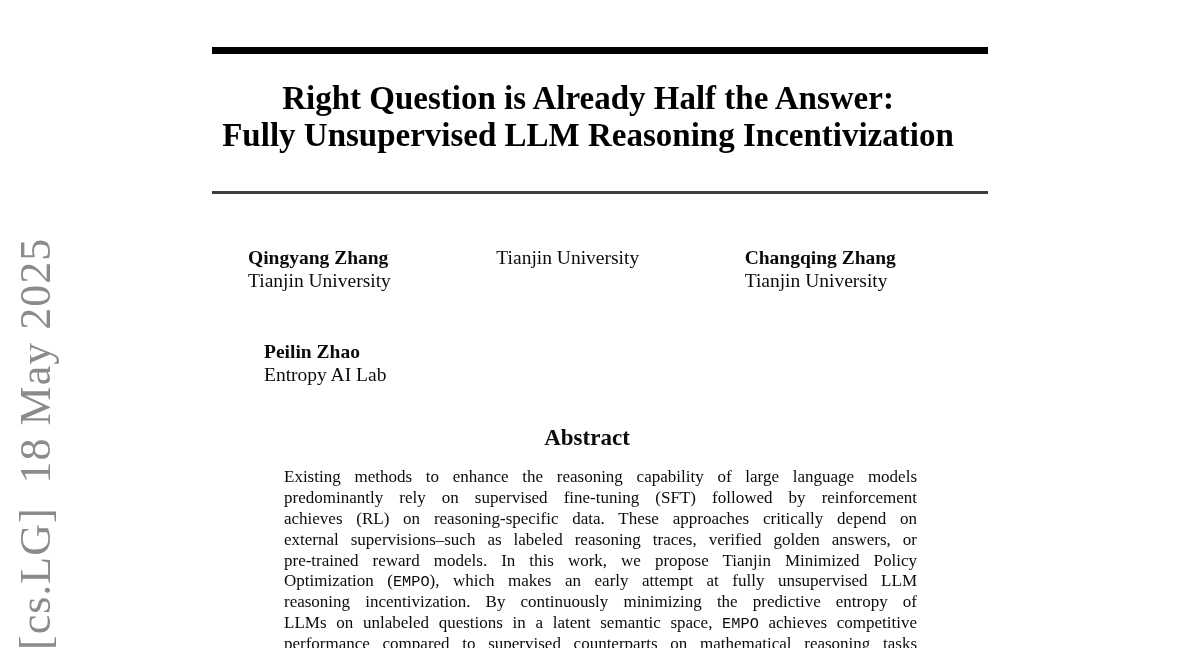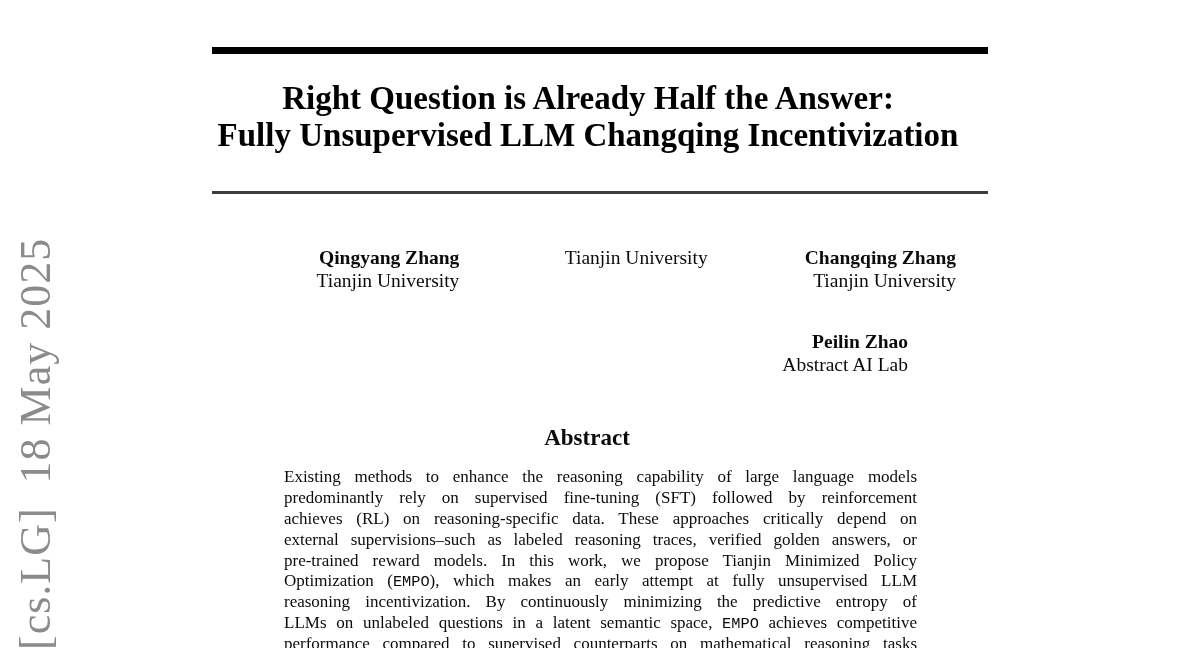--- a/index.html
+++ b/index.html
@@ -58,27 +58,27 @@
     line-height: 37px;
     font-weight: bold;
     color: #000000;
   }
   .title .tl { display: block; }
 
   
   .authors {
     position: absolute;
     display: flex;
-    text-align: right;
+    text-align: left;
     font-size: 19.5px;
     line-height: 23px;
     gap: 37px;
   }
   .authors.row1 { left: 248px; top: 246px; width: 708px; }
-  .authors.row2 { left: 264px; top: 330px; width: 644px; }
+  .authors.row2 { left: 264px; top: 340px; width: 644px; }
   .author { flex: 1; }
   .a-name { font-weight: bold; }
   .a-affil { font-weight: normal; }
 
   
   .abs-head {
     position: absolute;
     left: 199px; top: 425px;
     width: 776px;
     text-align: center;
@@ -108,21 +108,21 @@
 <body>
 
 <div id="page">
 
   <div class="stamp">[cs.LG]  18 May 2025</div>
 
   <div class="rule-thick"></div>
 
   <h1 class="title">
     <span class="tl">Right Question is Already Half the Answer:</span>
-    <span class="tl">Fully Unsupervised LLM Changqing Incentivization</span>
+    <span class="tl">Fully Unsupervised LLM Reasoning Incentivization</span>
   </h1>
 
   <div class="rule-thin"></div>
 
   <div class="authors row1">
     <div class="author">
       <div class="a-name">Qingyang Zhang</div>
       <div class="a-affil">Tianjin University</div>
     </div>
     <div class="author">
@@ -130,21 +130,21 @@
     </div>
     <div class="author">
       <div class="a-name">Changqing Zhang</div>
       <div class="a-affil">Tianjin University</div>
     </div>
   </div>
 
   <div class="authors row2">
     <div class="author">
       <div class="a-name">Peilin Zhao</div>
-      <div class="a-affil">Abstract AI Lab</div>
+      <div class="a-affil">Entropy AI Lab</div>
     </div>
   </div>
 
   <div class="abs-head">Abstract</div>
 
   <div class="abs-body">
     <div class="abs-line">Existing methods to enhance the reasoning capability of large language models</div>
     <div class="abs-line">predominantly rely on supervised fine-tuning (SFT) followed by reinforcement</div>
     <div class="abs-line">achieves (RL) on reasoning-specific data. These approaches critically depend on</div>
     <div class="abs-line">external supervisions–such as labeled reasoning traces, verified golden answers, or</div>

